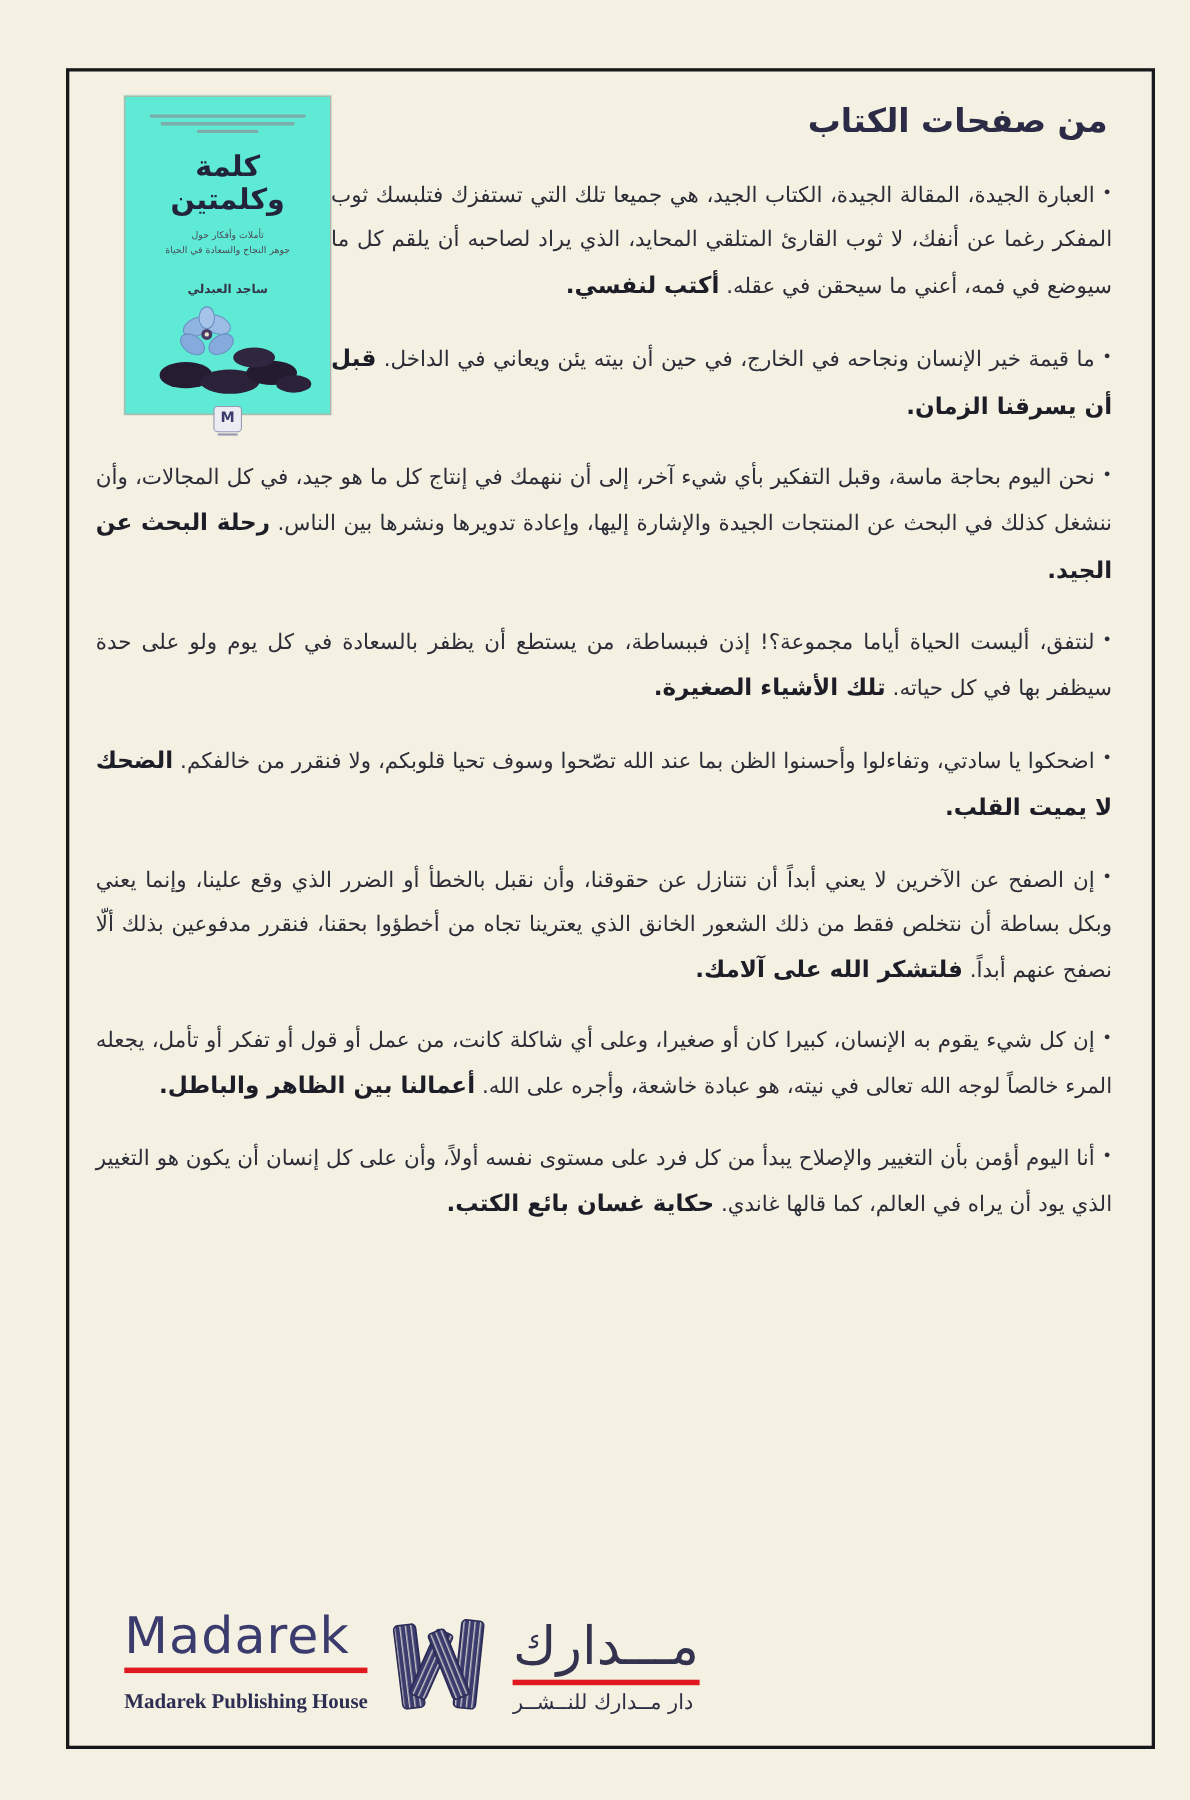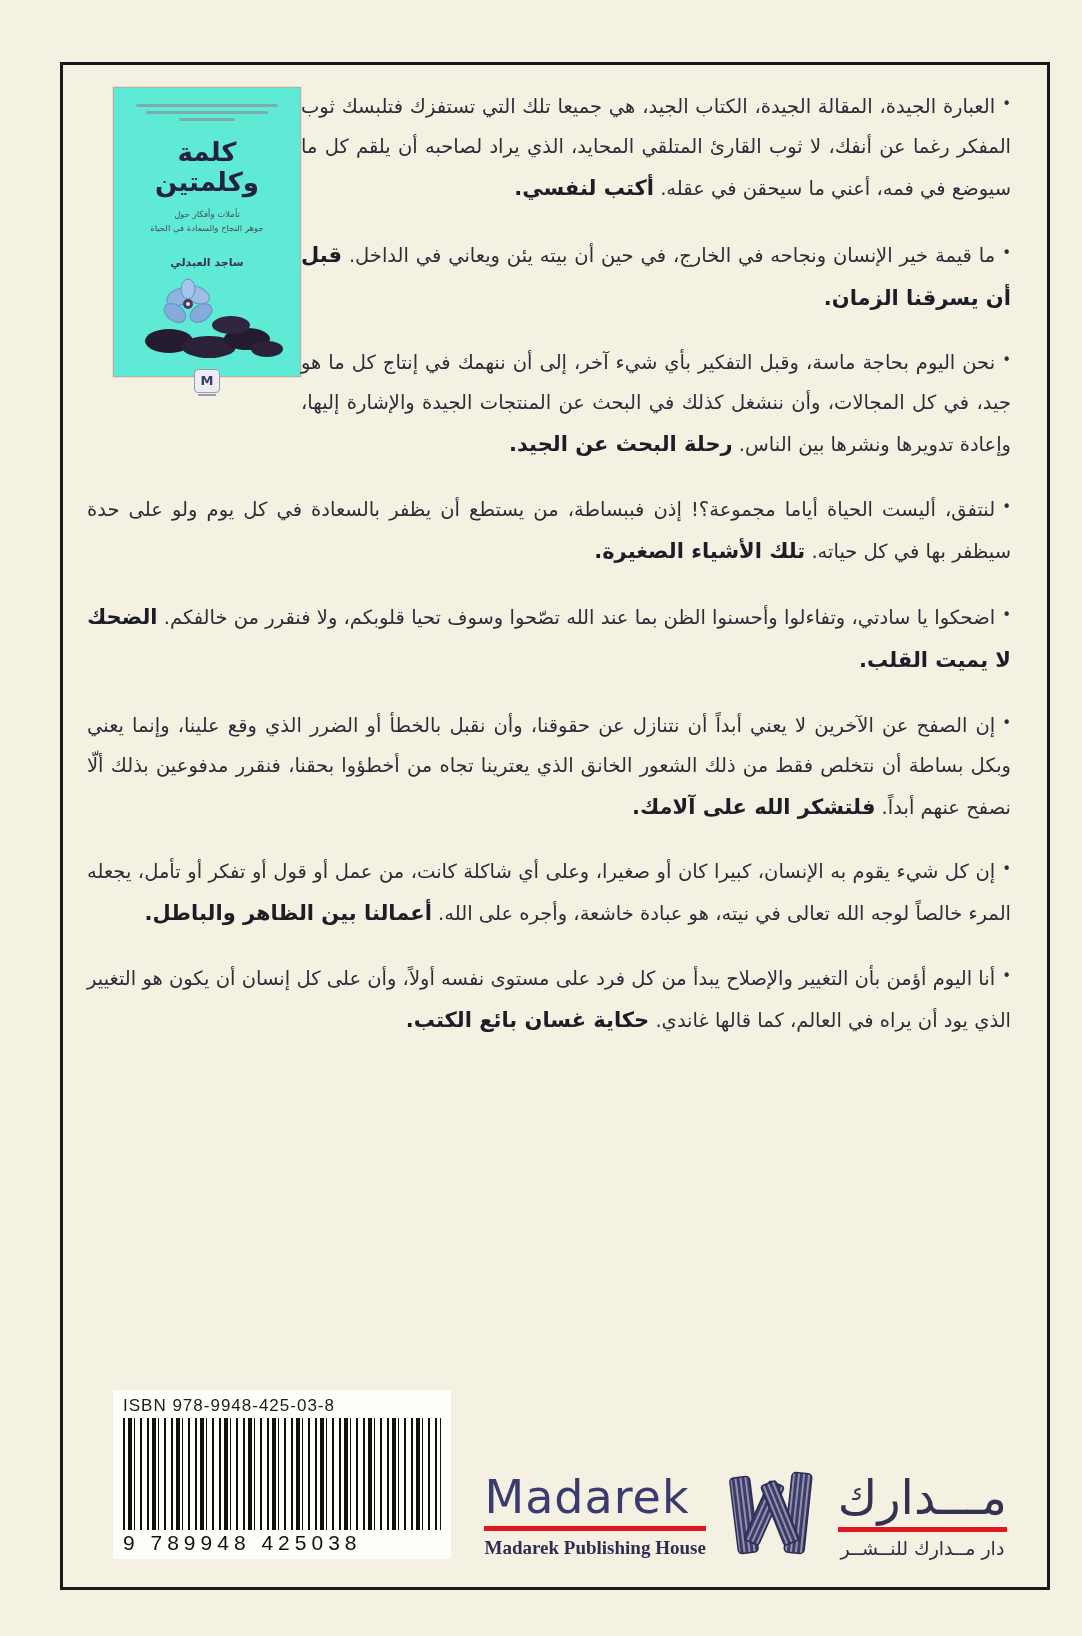--- a/index.html
+++ b/index.html
@@ -76,22 +76,22 @@
     background-color:#fdfdfa;
   }
   .barcode-digits {
     font-family:"Liberation Sans", sans-serif;
     font-size:21px; color:#111; letter-spacing:5px; margin-top:1px;
   }
   .pub-row { display:flex; align-items:flex-end; gap:20px; }
   .pub-en { text-align:left; }
   .pub-en-name { font-size:46px; color:#3b3b6e; letter-spacing:1px; line-height:1; font-family:"DejaVu Sans", sans-serif;margin-top:36px; }
   .redbar { height:5px; background:#e0181f; margin-top:6px; }
-  .pub-en-tag { font-family:"Liberation Serif", serif; font-weight:700; font-size:19px; color:#2e2e52; margin-top:6px; }
-  .pub-ar { text-align:center; direction:rtl; }
+  .pub-en-tag { font-family:"Liberation Serif", serif; font-weight:700; font-size:19px; color:#2e2e52; margin-top:16px; }
+  .pub-ar { text-align:left; direction:rtl; }
   .pub-ar-name { font-size:48px; color:#33334f; line-height:1; }
   .pub-ar-tag { font-size:19px; font-weight:400; color:#2e2e45; margin-top:5px; letter-spacing:1px; }
   .m-logo { display:block; }
 </style>
 </head>
 <body>
 
 <div class="frame">
   <div class="content">
 
@@ -116,39 +116,35 @@
           <ellipse cx="74" cy="38" rx="12" ry="8" transform="rotate(-32 74 38)" fill="#84abdb" stroke="#6b91c4" stroke-width="1"></ellipse>
           <ellipse cx="61" cy="14" rx="7" ry="10" fill="#a6c4e9" stroke="#6b91c4" stroke-width="1"></ellipse>
           <circle cx="61" cy="29" r="5" fill="#4a3b66"></circle>
           <circle cx="61" cy="29" r="2" fill="#e8e2c8"></circle>
         </g>
       </svg>
       <div class="mini-logo">M</div>
       <div class="mini-logo-bar"></div>
     </aside>
 
+    <h1 class="page-title">من صفحات الكتاب</h1>
 
     <div id="quotes">
         <p class="quote"><span class="bullet">•</span><span>العبارة الجيدة، المقالة الجيدة، الكتاب الجيد، هي جميعا تلك التي تستفزك فتلبسك ثوب المفكر رغما عن أنفك، لا ثوب القارئ المتلقي المحايد، الذي يراد لصاحبه أن يلقم كل ما سيوضع في فمه، أعني ما سيحقن في عقله. </span><strong>أكتب لنفسي.</strong></p>
         <p class="quote"><span class="bullet">•</span><span>ما قيمة خير الإنسان ونجاحه في الخارج، في حين أن بيته يئن ويعاني في الداخل. </span><strong>قبل أن يسرقنا الزمان.</strong></p>
         <p class="quote"><span class="bullet">•</span><span>نحن اليوم بحاجة ماسة، وقبل التفكير بأي شيء آخر، إلى أن ننهمك في إنتاج كل ما هو جيد، في كل المجالات، وأن ننشغل كذلك في البحث عن المنتجات الجيدة والإشارة إليها، وإعادة تدويرها ونشرها بين الناس. </span><strong>رحلة البحث عن الجيد.</strong></p>
         <p class="quote"><span class="bullet">•</span><span>لنتفق، أليست الحياة أياما مجموعة؟! إذن فببساطة، من يستطع أن يظفر بالسعادة في كل يوم ولو على حدة سيظفر بها في كل حياته. </span><strong>تلك الأشياء الصغيرة.</strong></p>
         <p class="quote"><span class="bullet">•</span><span>اضحكوا يا سادتي، وتفاءلوا وأحسنوا الظن بما عند الله تصّحوا وسوف تحيا قلوبكم، ولا فنقرر من خالفكم. </span><strong>الضحك لا يميت القلب.</strong></p>
         <p class="quote"><span class="bullet">•</span><span>إن الصفح عن الآخرين لا يعني أبداً أن نتنازل عن حقوقنا، وأن نقبل بالخطأ أو الضرر الذي وقع علينا، وإنما يعني وبكل بساطة أن نتخلص فقط من ذلك الشعور الخانق الذي يعترينا تجاه من أخطؤوا بحقنا، فنقرر مدفوعين بذلك ألّا نصفح عنهم أبداً. </span><strong>فلتشكر الله على آلامك.</strong></p>
         <p class="quote"><span class="bullet">•</span><span>إن كل شيء يقوم به الإنسان، كبيرا كان أو صغيرا، وعلى أي شاكلة كانت، من عمل أو قول أو تفكر أو تأمل، يجعله المرء خالصاً لوجه الله تعالى في نيته، هو عبادة خاشعة، وأجره على الله. </span><strong>أعمالنا بين الظاهر والباطل.</strong></p>
         <p class="quote"><span class="bullet">•</span><span>أنا اليوم أؤمن بأن التغيير والإصلاح يبدأ من كل فرد على مستوى نفسه أولاً، وأن على كل إنسان أن يكون هو التغيير الذي يود أن يراه في العالم، كما قالها غاندي. </span><strong>حكاية غسان بائع الكتب.</strong></p>
       </div>
   </div>
 
   <div class="footer">
-    <div class="isbn-block">
-      <div class="isbn-label">ISBN 978-9948-425-03-8</div>
-      <div class="barcode"></div>
-      <div class="barcode-digits">9 789948 425038</div>
-    </div>
 
     <div class="pub-row">
       <div class="pub-en">
         <div class="pub-en-name">Madarek</div>
         <div class="redbar"></div>
         <div class="pub-en-tag">Madarek Publishing House</div>
       </div>
 
       <svg class="m-logo" width="92" height="96" viewBox="0 0 92 96">
         <defs>

